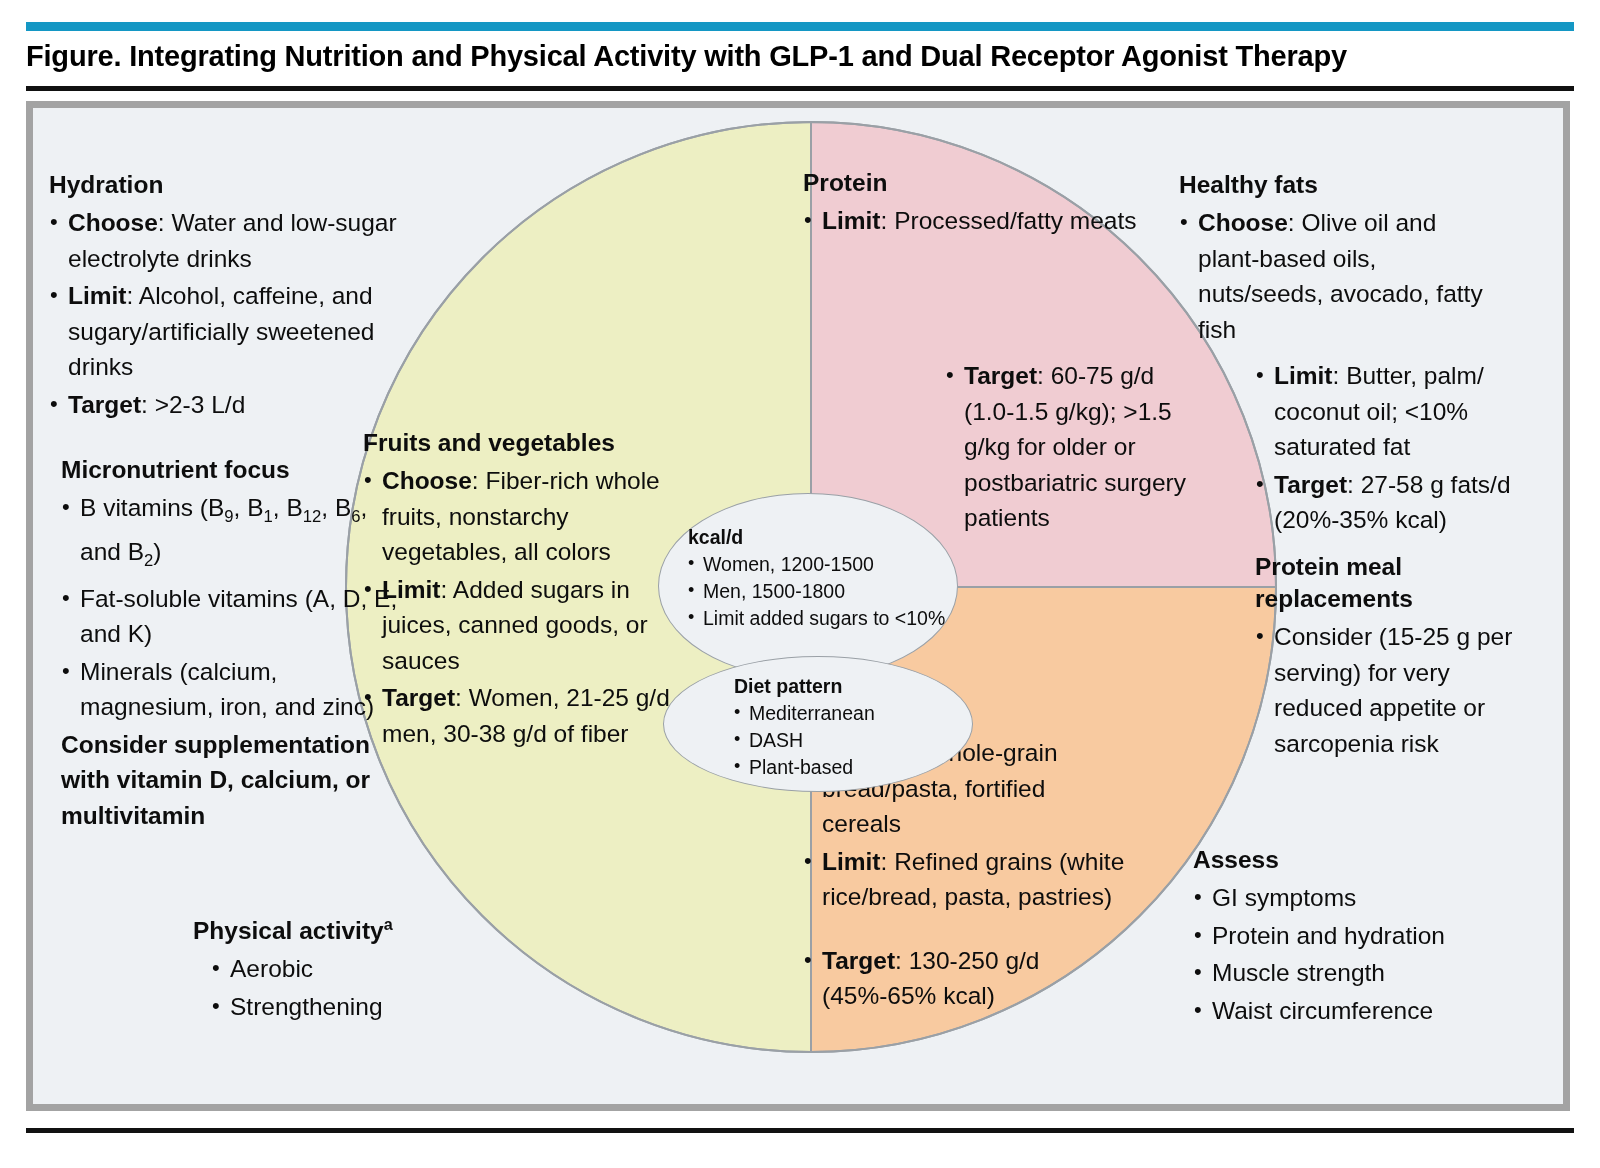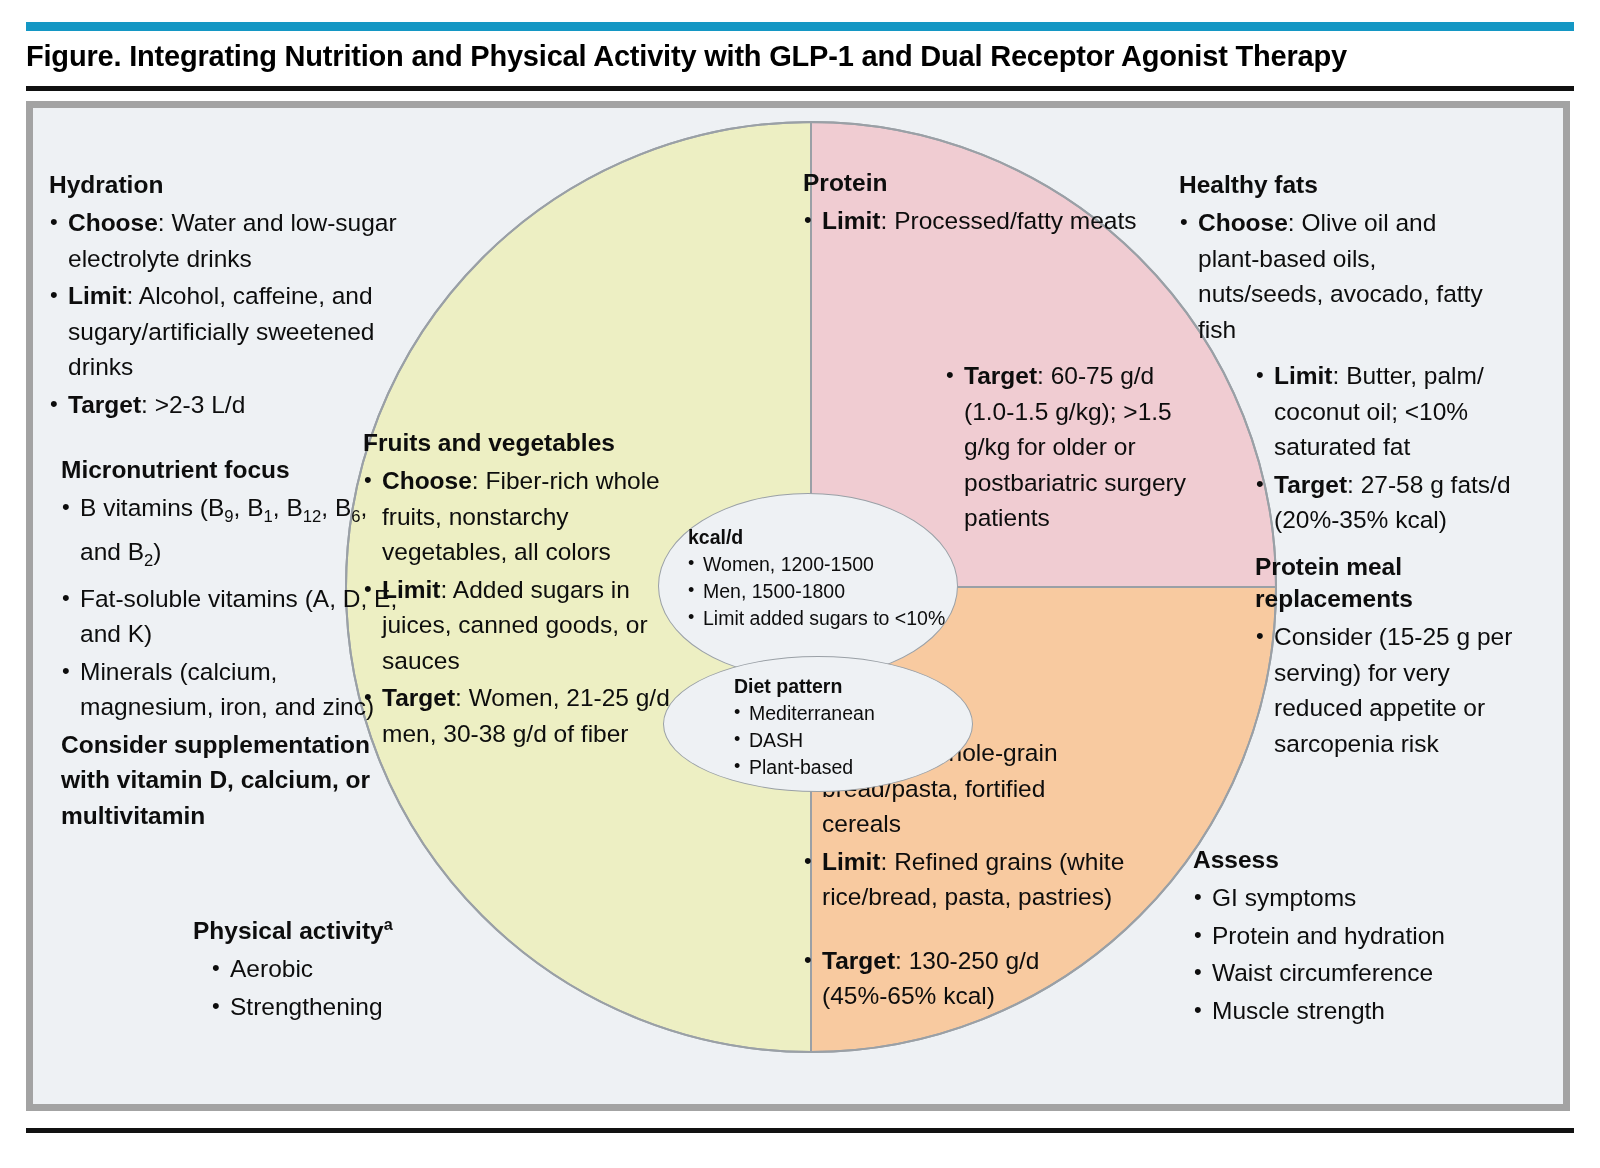--- a/index.html
+++ b/index.html
@@ -249,20 +249,20 @@
     <ul>
       <li><span>Consider (15-25 g per serving) for very reduced appetite or sarcopenia risk</span></li>
     </ul>
   </div>
 
   <div class="blk" id="blk-assess" style="left:1160px; top:735px; width:330px;">
     <h3>Assess</h3>
     <ul>
       <li><span>GI symptoms</span></li>
       <li><span>Protein and hydration</span></li>
+      <li><span>Muscle strength</span></li>
       <li><span>Waist circumference</span></li>
-      <li><span>Muscle strength</span></li>
     </ul>
   </div>
 
 </div>
 
 <div class="bottom-rule"></div>
 
 </body></html>

